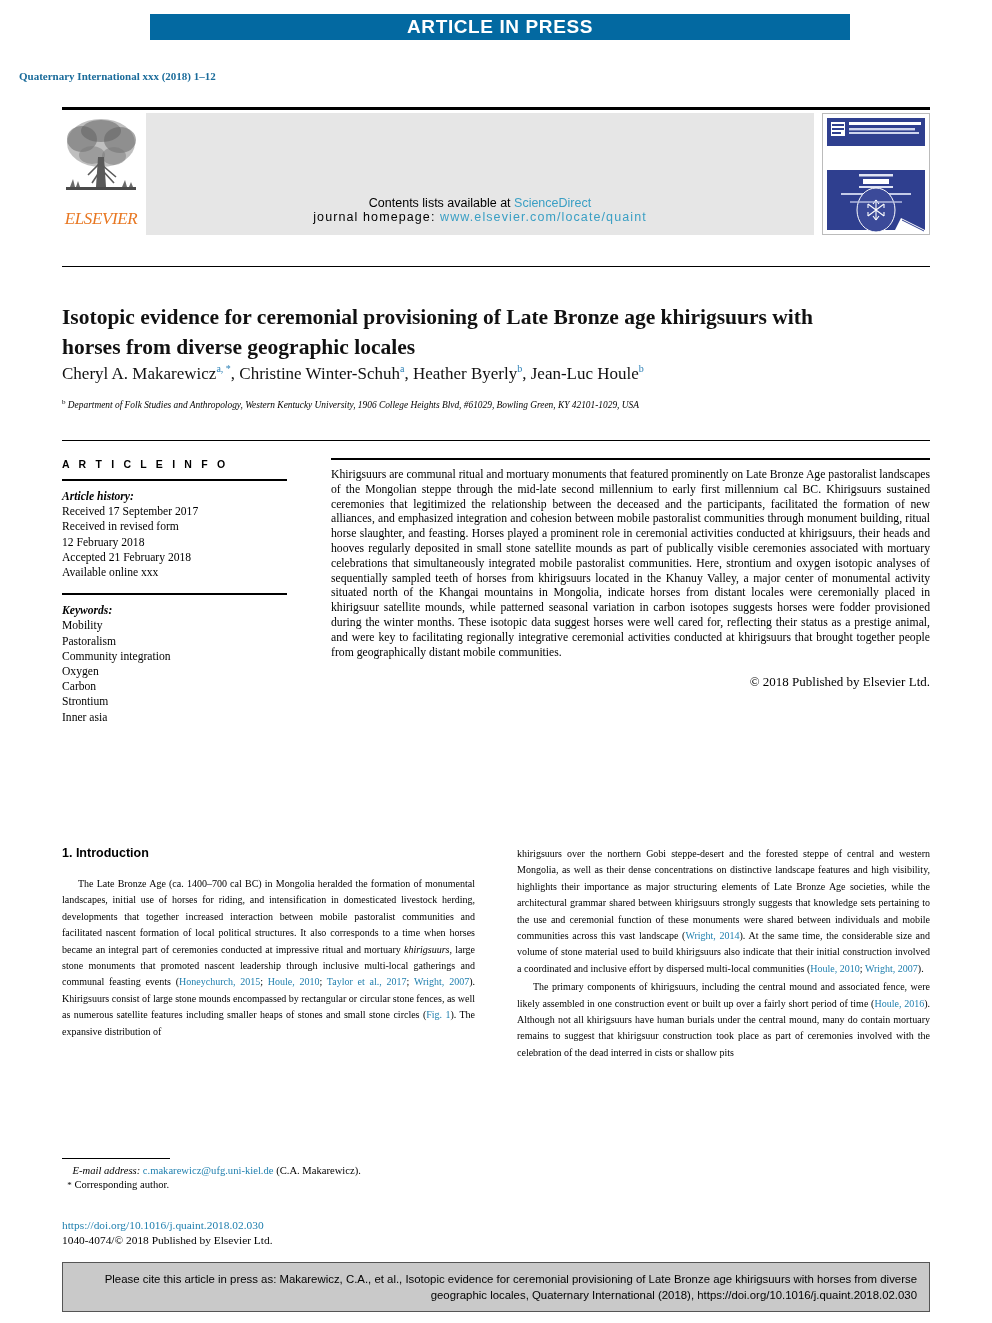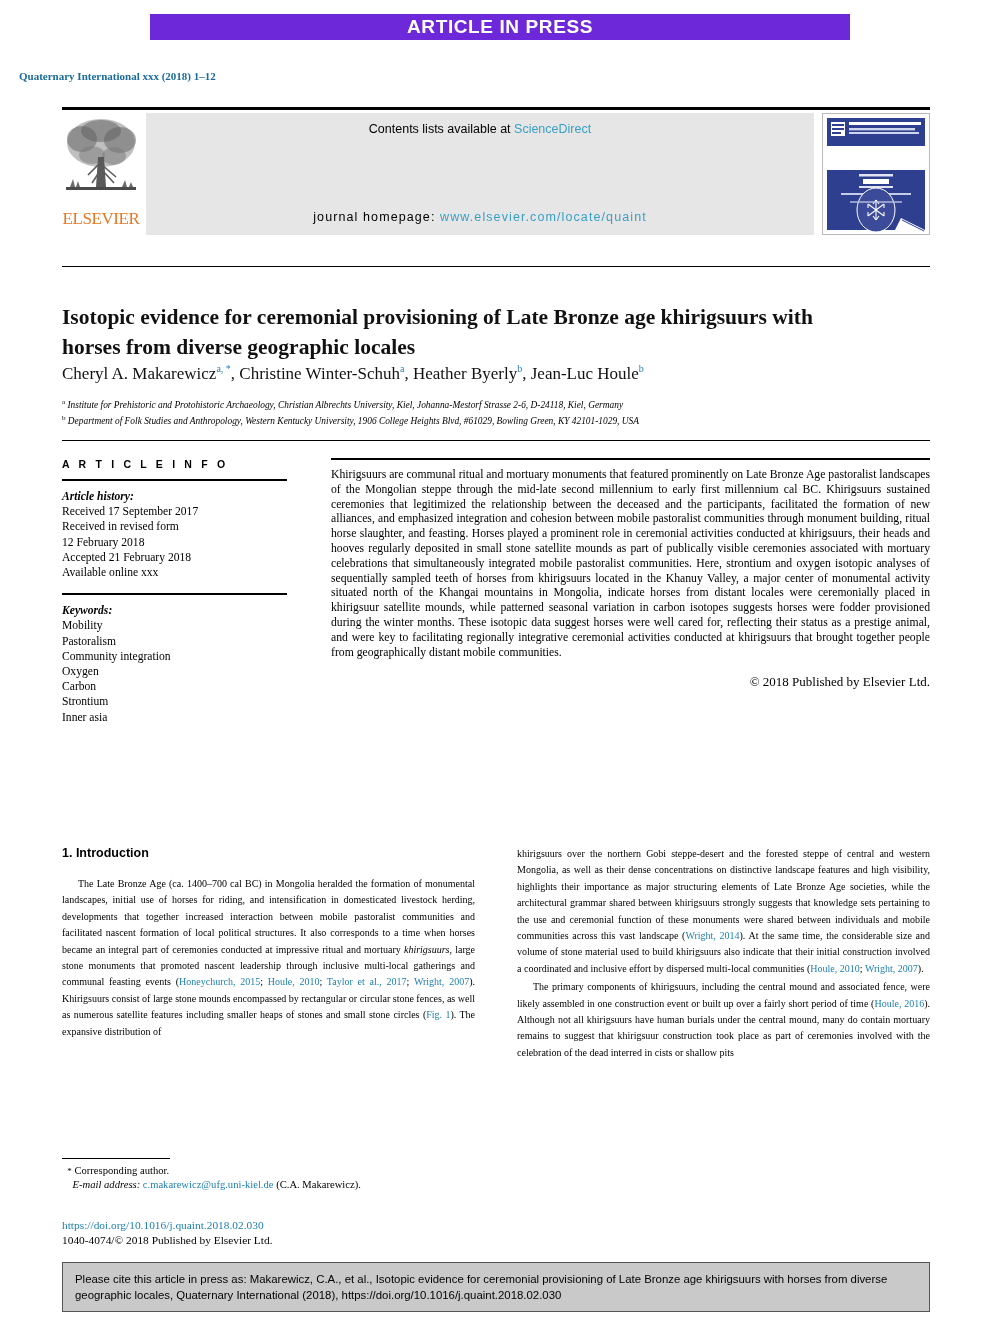--- a/index.html
+++ b/index.html
@@ -16,21 +16,21 @@
     overflow: hidden;
   }
 
   
   .press-banner {
     position: absolute;
     left: 150px;
     top: 14px;
     width: 700px;
     height: 26px;
-    background: #6d28d9;
+    background: #0369a1;
     color: #ffffff;
     font-family: "Liberation Sans", sans-serif;
     font-weight: bold;
     font-size: 19px;
     letter-spacing: 0.6px;
     display: flex;
     align-items: center;
     justify-content: center;
   }
 
@@ -62,20 +62,21 @@
     width: 868px;
     height: 3px;
     background: #000;
   }
   .elsevier-block {
     position: absolute;
     left: 0;
     top: 6px;
     width: 78px;
     height: 122px;
+    font-style: italic;
   }
   .tree-art {
     width: 78px;
     height: 96px;
     display: block;
   }
   .elsevier-word {
     font-family: "Liberation Serif", serif;
     font-size: 17px;
     letter-spacing: -0.4px;
@@ -87,21 +88,21 @@
   .masthead-center {
     position: absolute;
     left: 84px;
     top: 6px;
     width: 668px;
     height: 122px;
     background: #e6e6e6;
     display: flex;
     flex-direction: column;
     align-items: center;
-    justify-content: space-between;
+    justify-content: flex-end;
     padding: 9px 0 11px 0;
     box-sizing: border-box;
   }
   .contents-line {
     font-family: "Liberation Sans", sans-serif;
     font-size: 12.5px;
     color: #000;
   }
   .contents-line .sd {
     color: #3a9fc4;
@@ -327,20 +328,21 @@
   .cite-box {
     position: absolute;
     left: 62px;
     top: 1262px;
     width: 868px;
     height: 50px;
     background: #c9c9c9;
     border: 1px solid #555;
     box-sizing: border-box;
     padding: 8px 12px;
+    text-align: right;
   }
   .cite-inner {
     font-family: "Liberation Sans", sans-serif;
     font-size: 11.4px;
     line-height: 16px;
     color: #000;
   }
 </style>
 </head>
 <body>
@@ -421,21 +423,20 @@
 <h1 class="paper-title">Isotopic evidence for ceremonial provisioning of Late Bronze age khirigsuurs with horses from diverse geographic locales</h1>
 
 <div class="authors">
   <span><span>Cheryl A. Makarewicz</span><sup>a, *</sup></span>,
   <span><span>Christine Winter-Schuh</span><sup>a</sup></span>,
   <span><span>Heather Byerly</span><sup>b</sup></span>,
   <span><span>Jean-Luc Houle</span><sup>b</sup></span>
 </div>
 
 <div class="affiliations">
-  <div><sup>a</sup> <span>Institute for Prehistoric and Protohistoric Archaeology, Christian Albrechts University, Kiel, Johanna-Mestorf Strasse 2-6, D-24118, Kiel, Germany</span></div>
   <div><sup>b</sup> <span>Department of Folk Studies and Anthropology, Western Kentucky University, 1906 College Heights Blvd, #61029, Bowling Green, KY 42101-1029, USA</span></div>
 </div>
 
 <div class="section-rule-top"></div>
 
 <div class="info-col">
   <div class="sec-head">A R T I C L E   I N F O</div>
   <div class="thin-rule"></div>
   <div class="info-block">
     <div class="ital">Article history:</div>
@@ -470,22 +471,22 @@
 </div>
 
 <div class="body-right">
   <p class="para cont"><span>khirigsuurs over the northern Gobi steppe-desert and the forested steppe of central and western Mongolia, as well as their dense concentrations on distinctive landscape features and high visibility, highlights their importance as major structuring elements of Late Bronze Age societies, while the architectural grammar shared between khirigsuurs strongly suggests that knowledge sets pertaining to the use and ceremonial function of these monuments were shared between individuals and mobile communities across this vast landscape (</span><span class="lnk">Wright, 2014</span><span>). At the same time, the considerable size and volume of stone material used to build khirigsuurs also indicate that their initial construction involved a coordinated and inclusive effort by dispersed multi-local communities (</span><span class="lnk">Houle, 2010</span><span>; </span><span class="lnk">Wright, 2007</span><span>).</span></p>
   <p class="para"><span>The primary components of khirigsuurs, including the central mound and associated fence, were likely assembled in one construction event or built up over a fairly short period of time (</span><span class="lnk">Houle, 2016</span><span>). Although not all khirigsuurs have human burials under the central mound, many do contain mortuary remains to suggest that khirigsuur construction took place as part of ceremonies involved with the celebration of the dead interred in cists or shallow pits</span></p>
 </div>
 
 <div class="footnote">
   <div class="fn-rule"></div>
   <div class="fn-text">
+    <div>&nbsp;&nbsp;&nbsp;&nbsp;<span class="em">E-mail address:</span> <span class="lnk">c.makarewicz@ufg.uni-kiel.de</span> <span>(C.A. Makarewicz).</span></div>
     <div>&nbsp;&nbsp;<span class="star">*</span> <span>Corresponding author.</span></div>
-    <div>&nbsp;&nbsp;&nbsp;&nbsp;<span class="em">E-mail address:</span> <span class="lnk">c.makarewicz@ufg.uni-kiel.de</span> <span>(C.A. Makarewicz).</span></div>
   </div>
 </div>
 
 <div class="doi-block">
   <div class="doi">https://doi.org/10.1016/j.quaint.2018.02.030</div>
   <div>1040-4074/© 2018 Published by Elsevier Ltd.</div>
 </div>
 
 <div class="cite-box">
   <div class="cite-inner">Please cite this article in press as: Makarewicz, C.A., et al., Isotopic evidence for ceremonial provisioning of Late Bronze age khirigsuurs with horses from diverse geographic locales, Quaternary International (2018), https://doi.org/10.1016/j.quaint.2018.02.030</div>

